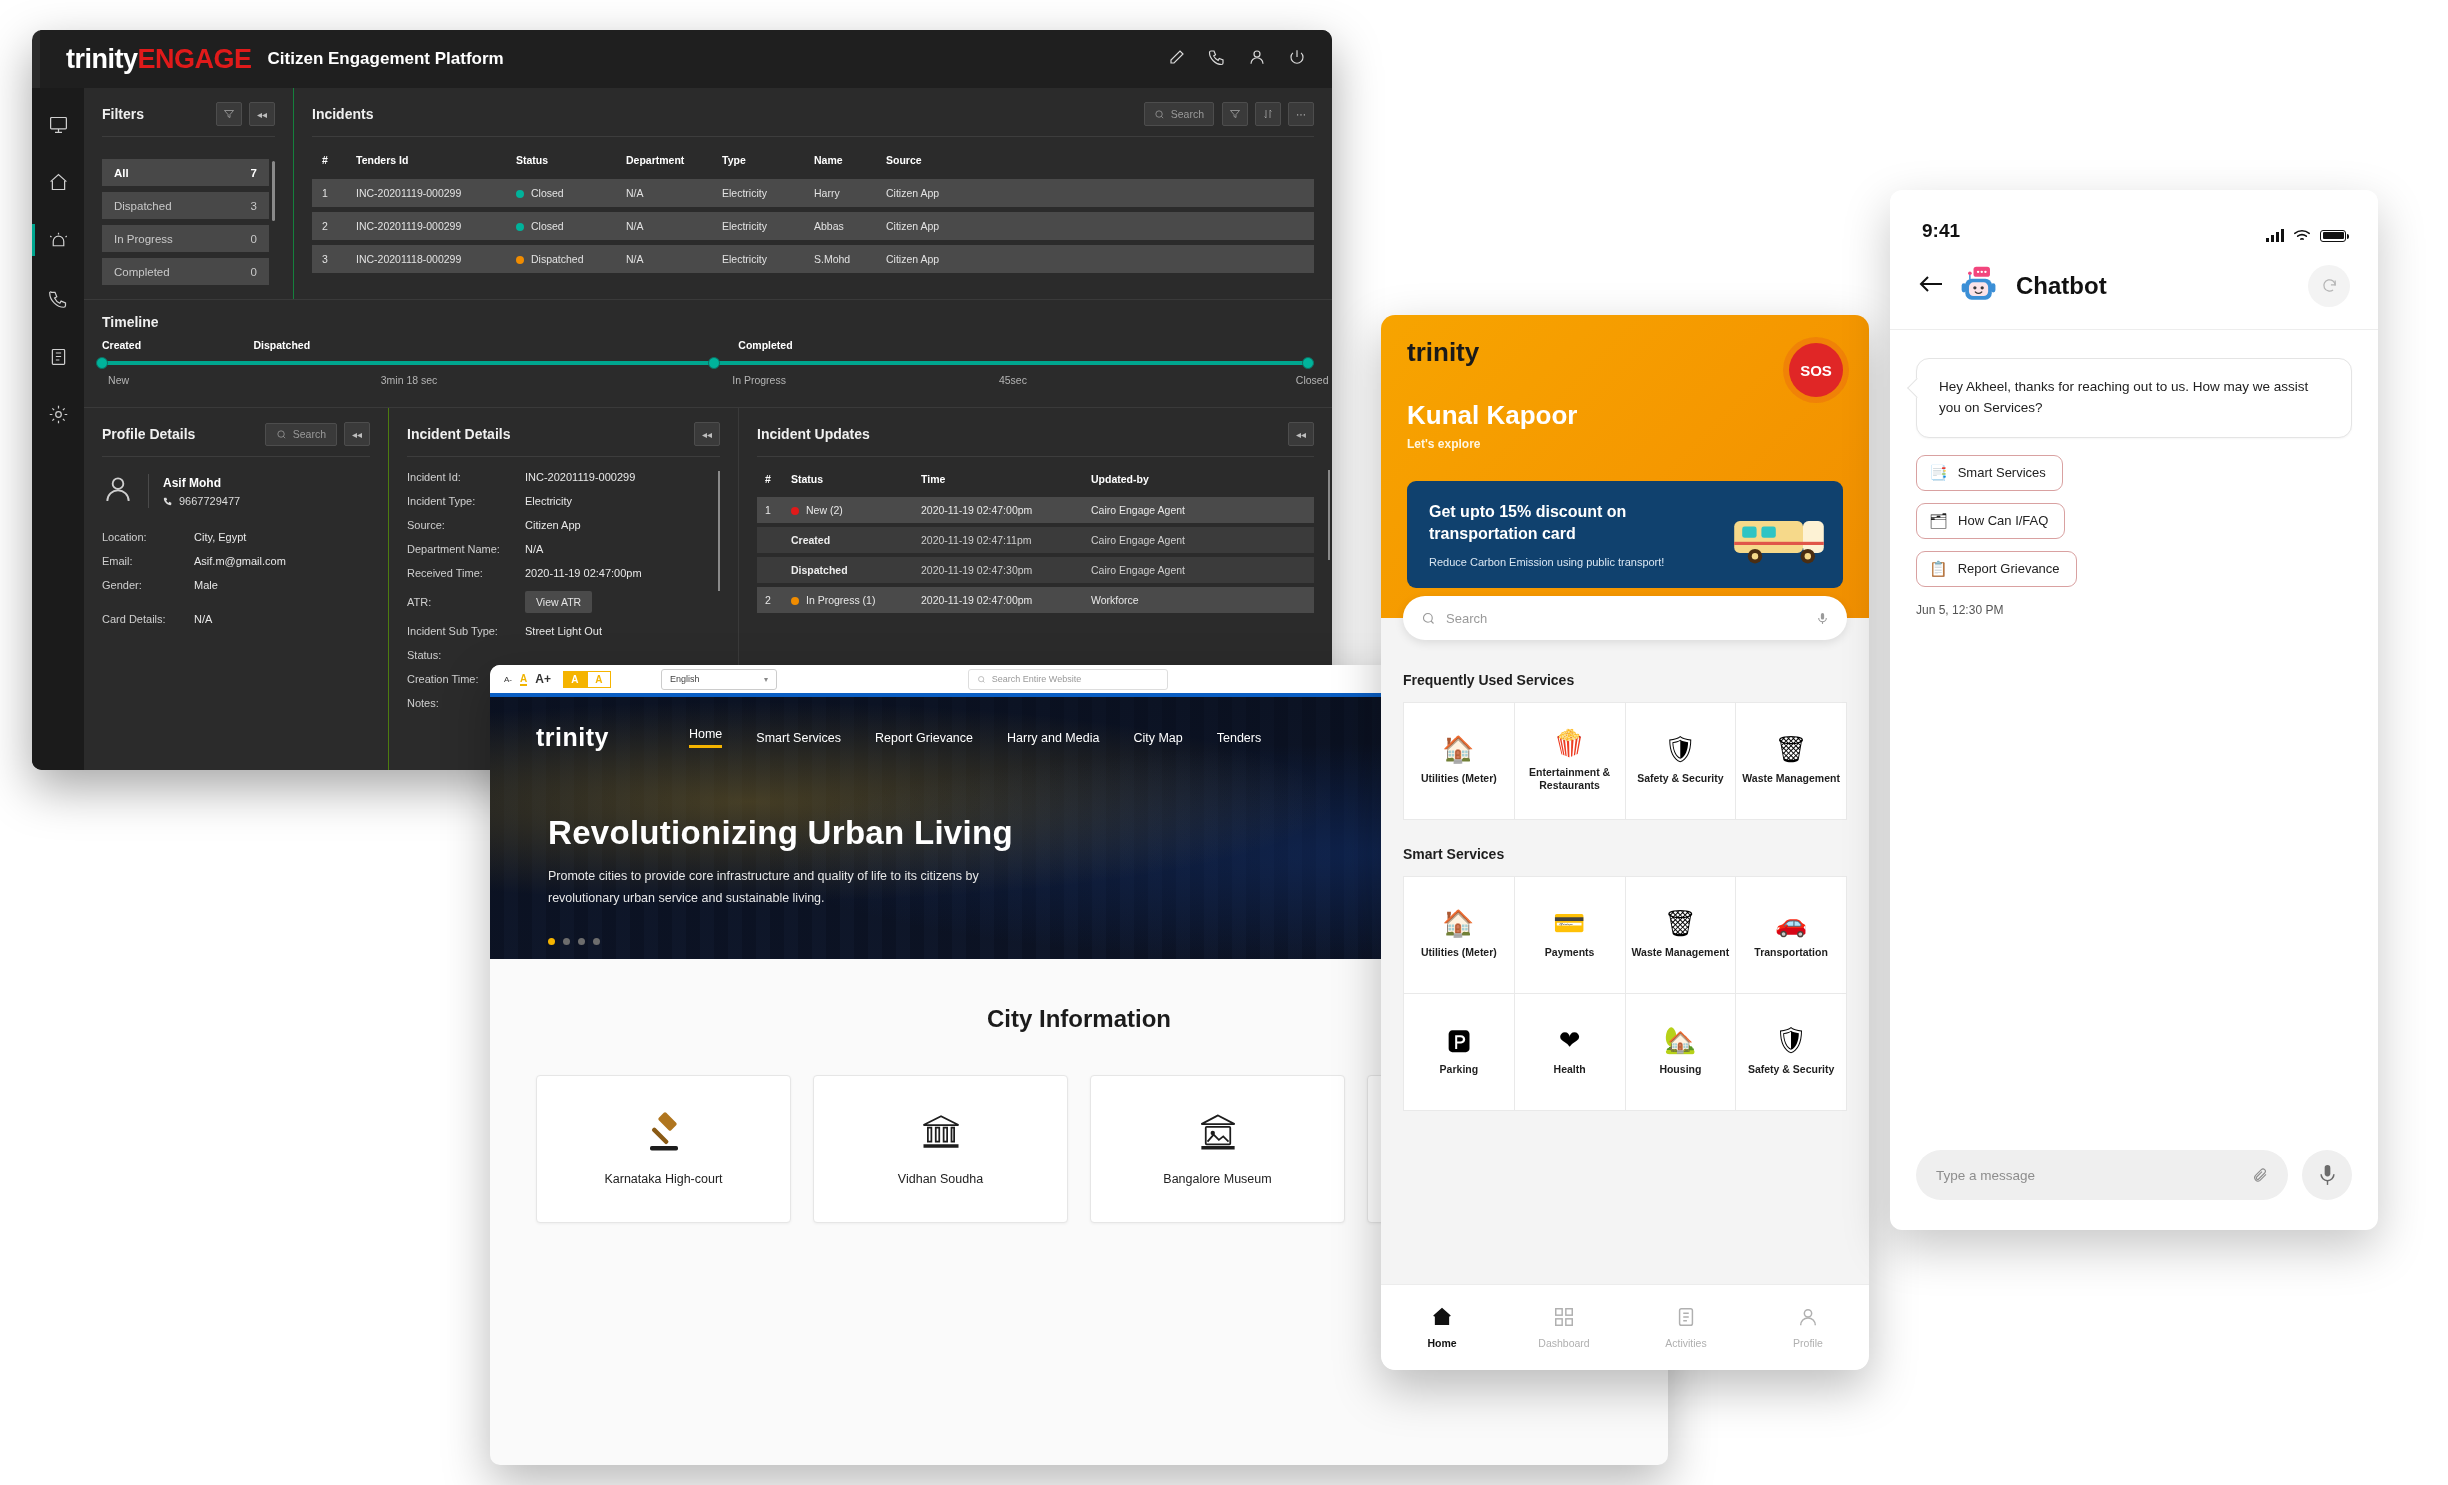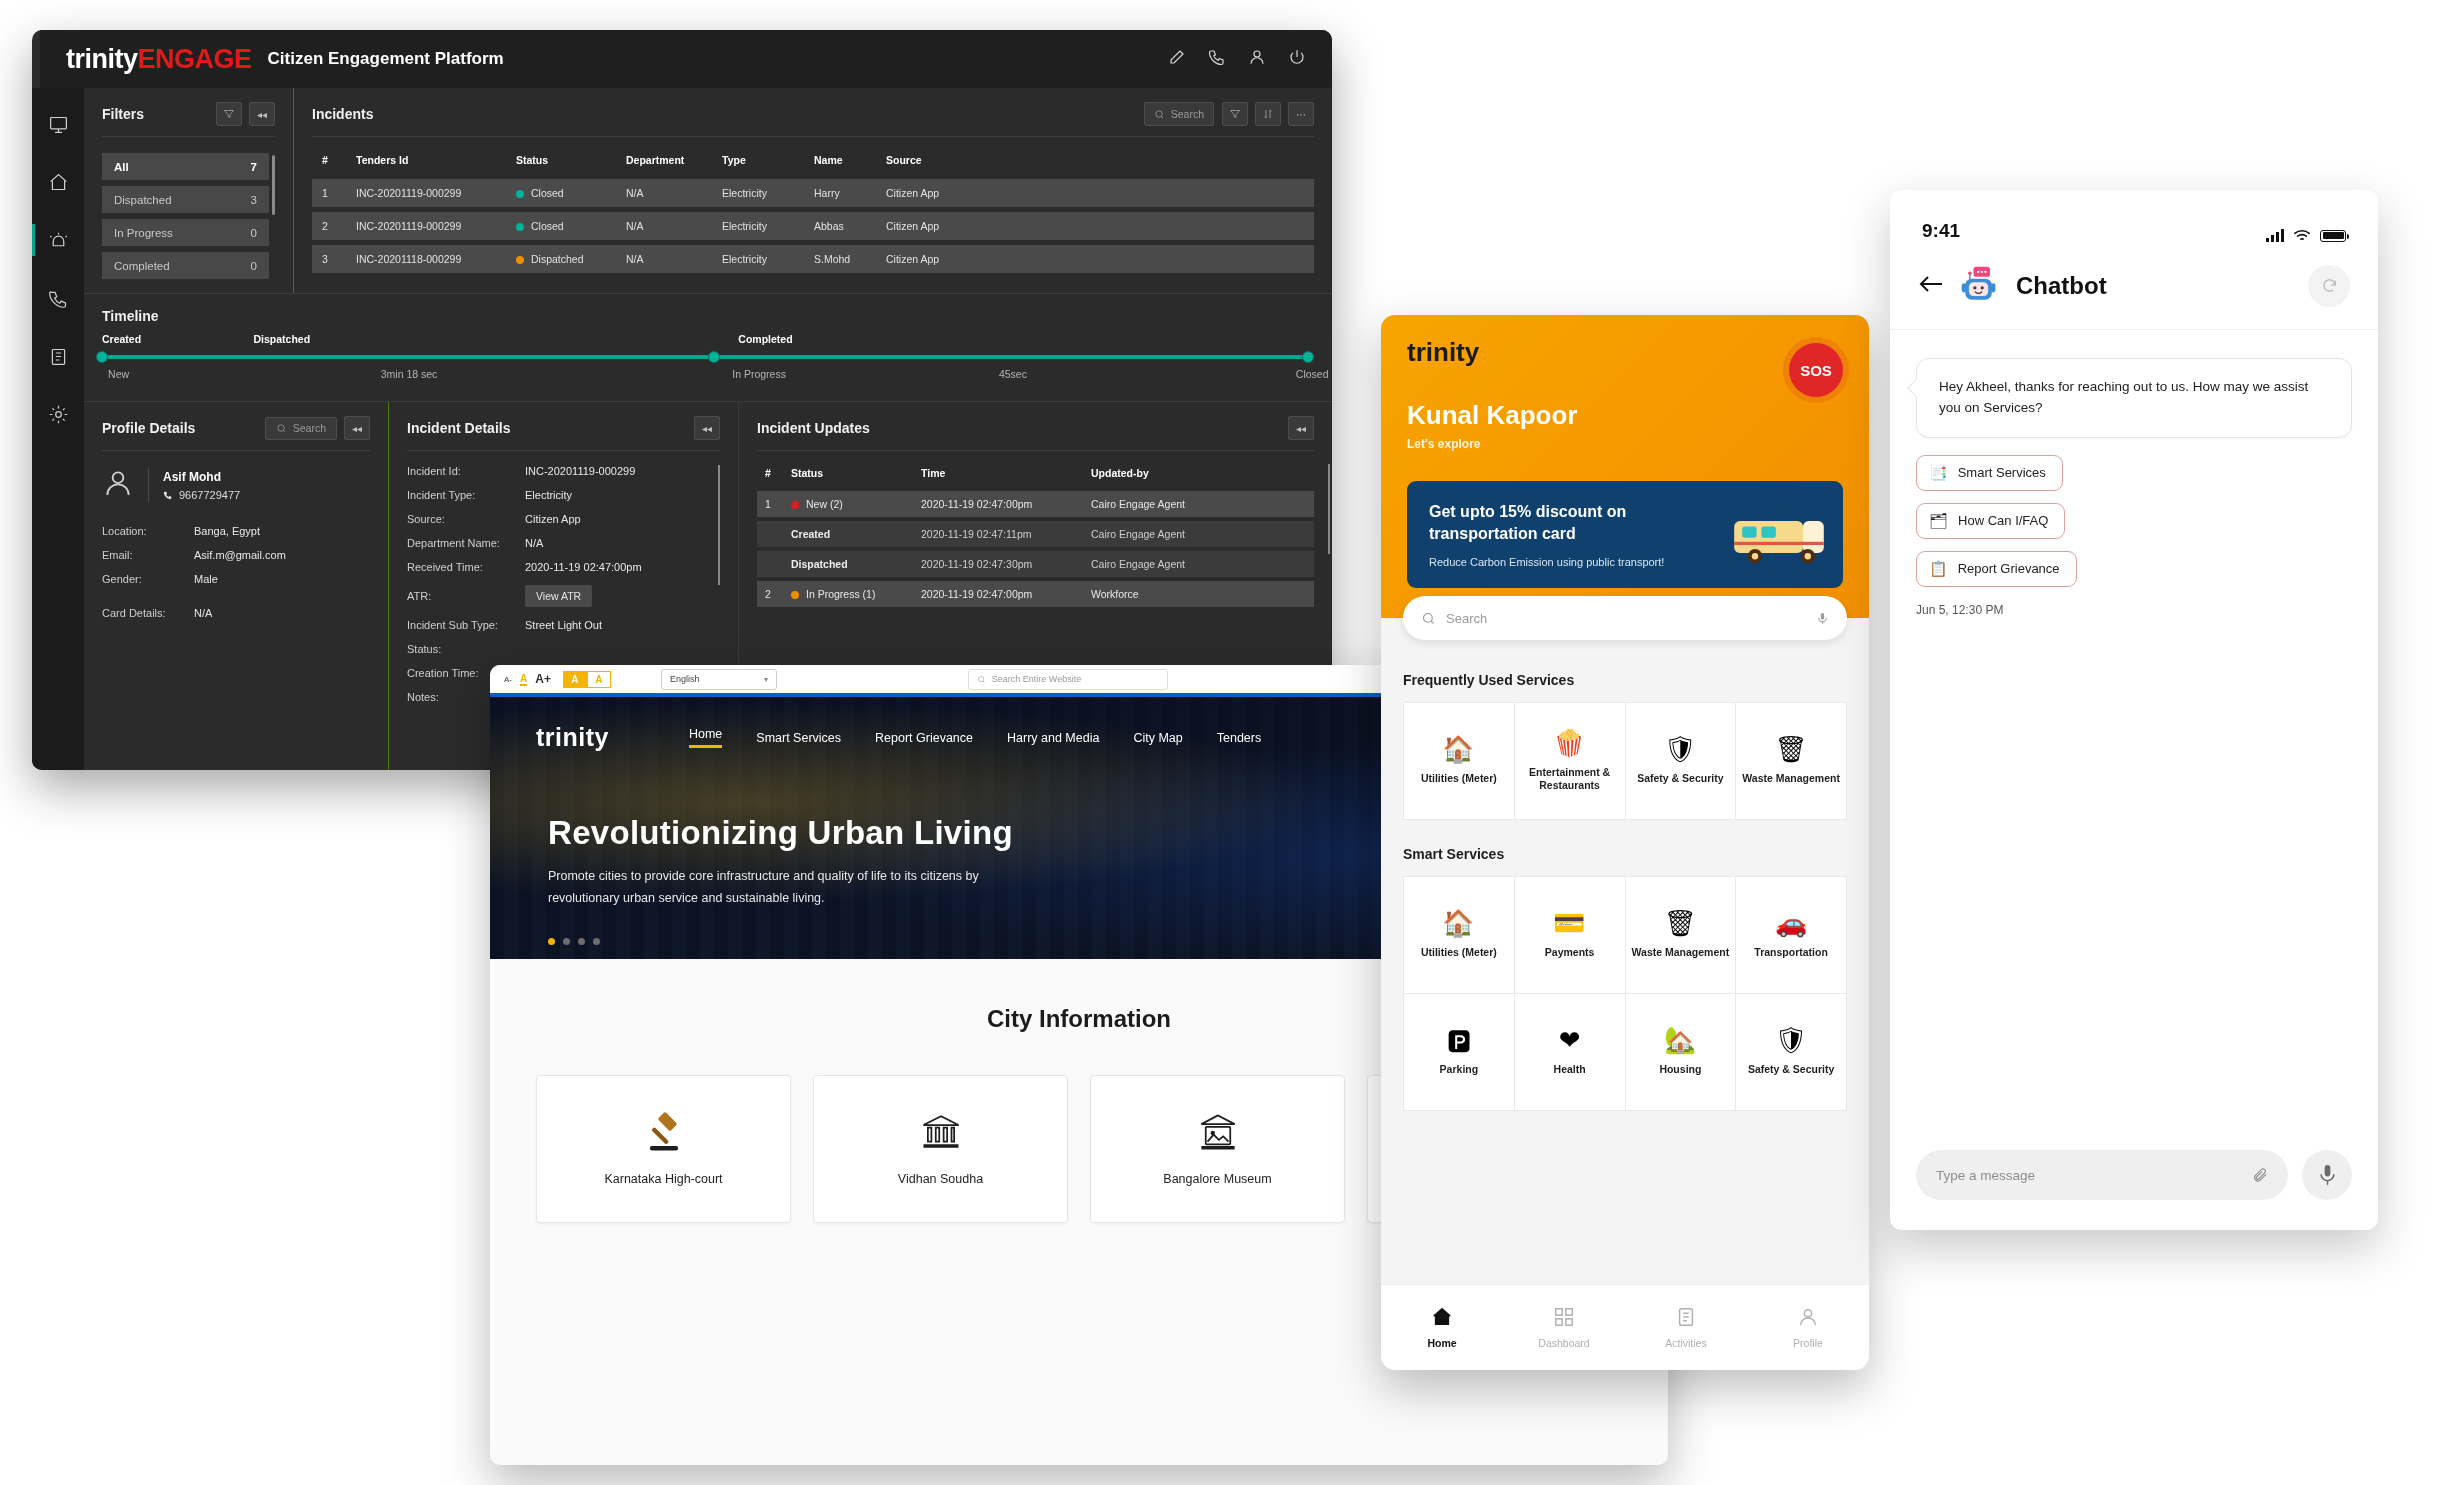--- a/index.html
+++ b/index.html
@@ -52,21 +52,21 @@
   .hbtns { margin-left: auto; display: flex; gap: 7px; }
   .hbtn {
     width: 26px; height: 24px; background: #3a3a3a; border: 1px solid #4d4d4d;
     display:flex; align-items:center; justify-content:center; border-radius:2px;
     color:#bdbdbd; font-size:10px;
   }
   .hbtn svg { width:12px;height:12px;stroke:#bdbdbd;fill:none;stroke-width:1.3;}
   .hrule { height:1px; background:#3d3d3d; margin:10px 0 0; }
 
   .filters { width: 210px; border-right: 1px solid #15803d; }
-  .filterlist { margin-top: 16px; display:flex; flex-direction:column; gap:6px; position:relative; padding-right:6px;}
+  .filterlist { margin-top: 22px; display:flex; flex-direction:column; gap:6px; position:relative; padding-right:6px;}
   .filteritem {
     background:#484848; height:27px; display:flex; align-items:center;
     padding:0 12px; font-size:11.5px; color:#c9c9c9;
   }
   .filteritem.sel { color:#fff; font-weight:bold; }
   .filteritem .cnt { margin-left:auto; }
   .fscroll { position:absolute; right:0; top:2px; width:3px; height:60px; background:#8a8a8a; border-radius:2px;}
 
   .incidents { flex:1; min-width:0; }
   .isearch {
@@ -517,21 +517,21 @@
                 <svg viewBox="0 0 24 24">
                     <path d="M4 4h4l2 5-2.5 1.5a12 12 0 006 6L15 14l5 2v4a2 2 0 01-2 2C10 22 2 14 2 6a2 2 0 012-2z"></path>
                   </svg>
                 <span>9667729477</span>
               </div>
             </div>
           </div>
           <div class="prows" id="profile-rows">
               <div class="prow">
                 <span class="k">Location:</span>
-                <span class="v">Banga, Egypt</span>
+                <span class="v">City, Egypt</span>
               </div>
               <div class="prow">
                 <span class="k">Email:</span>
                 <span class="v">Asif.m@gmail.com</span>
               </div>
               <div class="prow">
                 <span class="k">Gender:</span>
                 <span class="v">Male</span>
               </div>
               <div class="prow gap">

